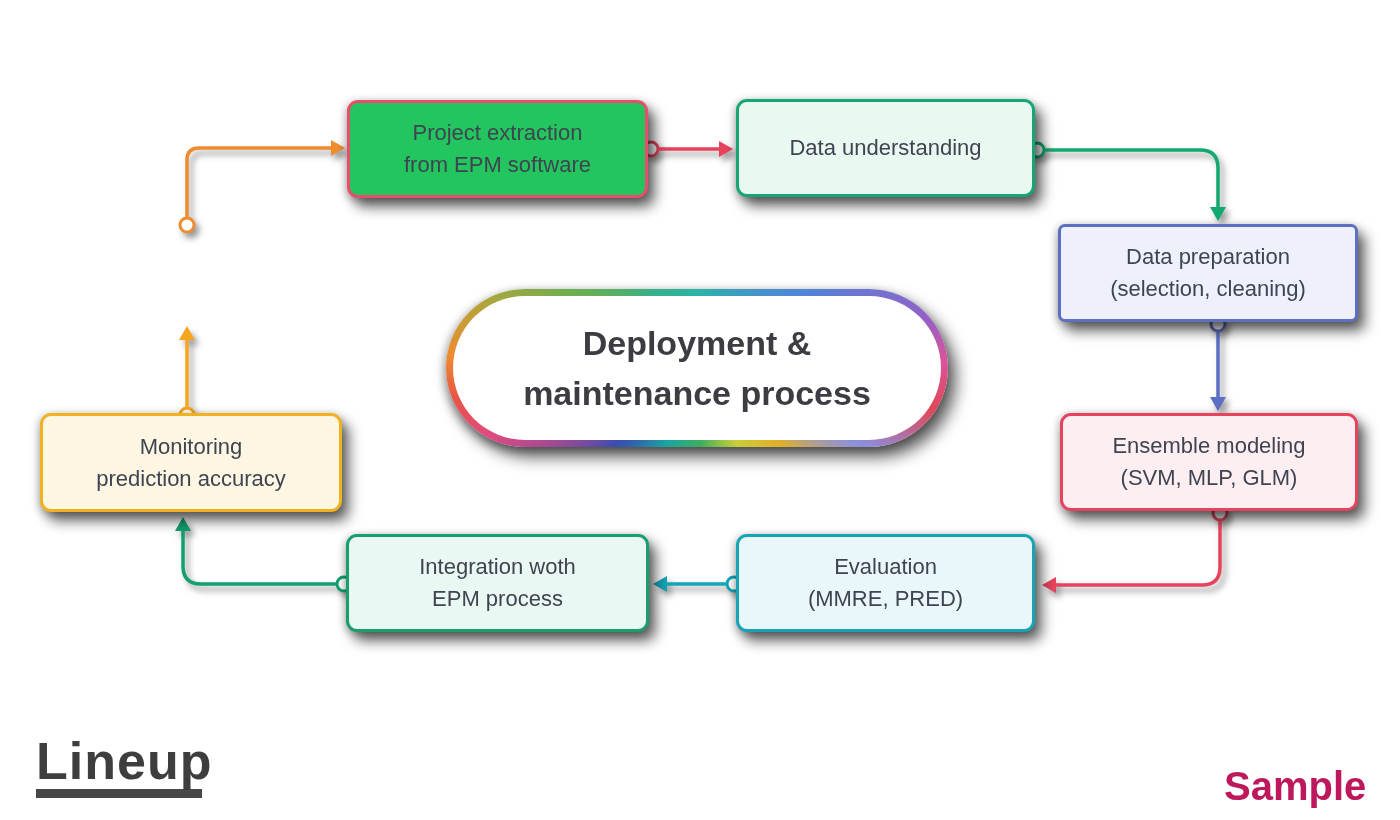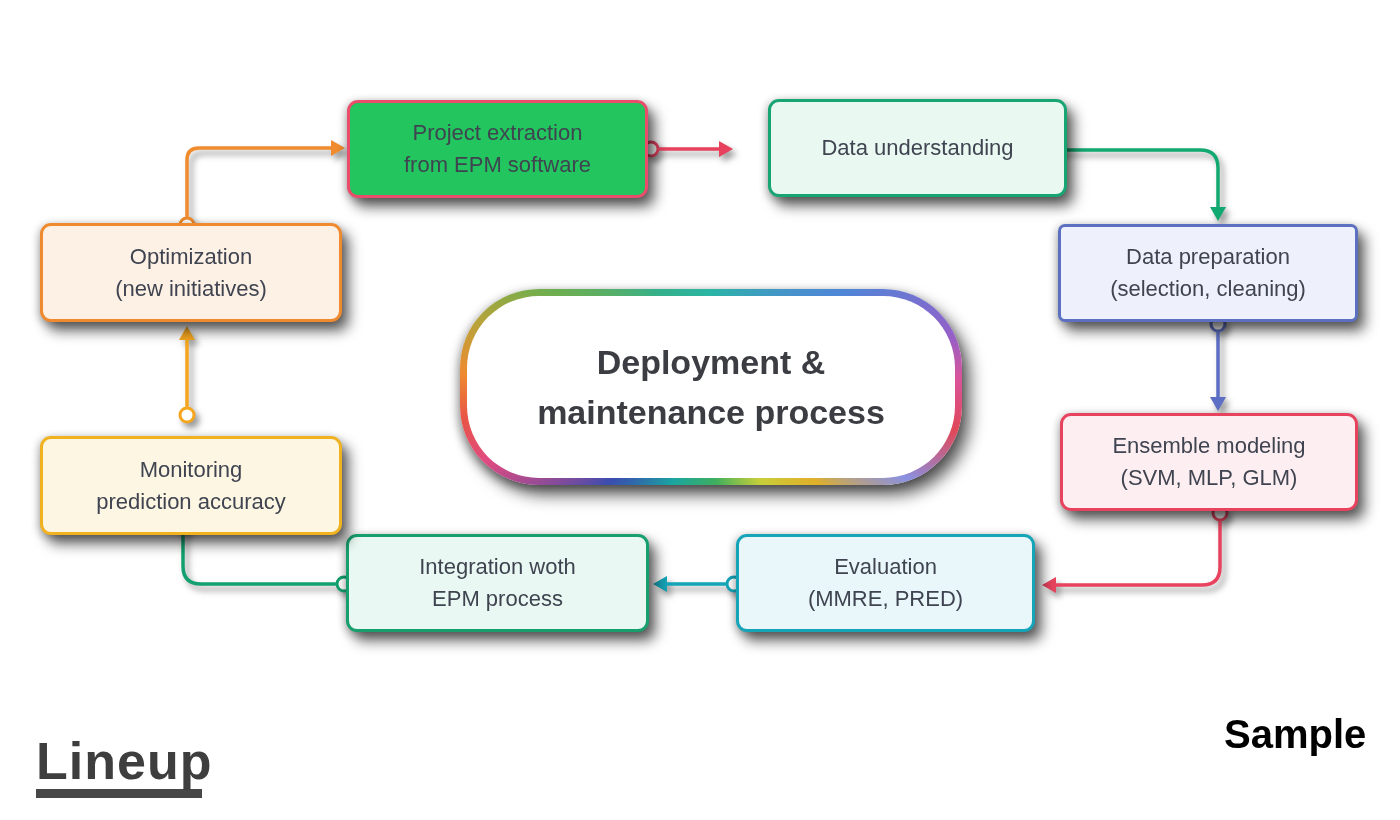--- a/index.html
+++ b/index.html
@@ -32,33 +32,33 @@
     align-items: center;
     justify-content: center;
     text-align: center;
     font-size: 22px;
     line-height: 32px;
     color: #3f4450;
     white-space: pre-line;
     box-shadow: 7px 9px 13px rgba(12,12,12,0.62), -1px 2px 8px rgba(12,12,12,0.30);
   }
   .node-project-extraction { left: 347px; top: 100px; width: 301px; height: 98px; }
-  .node-data-understanding { left: 736px; top:  99px; width: 299px; height: 98px; margin-left: 32px; }
+  .node-data-understanding { left: 736px; top:  99px; width: 299px; height: 98px; }
   .node-data-preparation   { left: 1058px; top: 224px; width: 300px; height: 98px; border-radius: 7px; }
   .node-ensemble-modeling  { left: 1060px; top: 413px; width: 298px; height: 98px; }
   .node-evaluation         { left: 736px; top: 534px; width: 299px; height: 98px; }
   .node-integration        { left: 346px; top: 534px; width: 303px; height: 98px; }
   .node-monitoring         { left: 40px;  top: 413px; width: 302px; height: 99px; }
   .node-optimization       { left: 40px;  top: 223px; width: 302px; height: 99px; }
 
   
   .pill-wrap {
     position: absolute;
-    left: 460px; top: 289px;
-    width: 502px; height: 196px;
+    left: 446px; top: 289px;
+    width: 502px; height: 158px;
     box-sizing: border-box;
     padding: 7px;
     border-radius: 79px;
     background: conic-gradient(from 0deg at 50% 50%,
       #2ab5a5 0deg,  #4f86d8 55deg,  #9460c8 78deg,  #d9549b 88deg,
       #e04858 100deg, #8a90e0 115deg, #e0b02a 132deg, #c8cf3a 152deg,
       #3fae5e 177deg, #1aa5a0 202deg, #3a4db0 227deg, #e04a80 252deg,
       #e85545 263deg, #ee8b30 273deg, #b5a43a 286deg, #6fae4e 300deg,
       #35b08a 330deg, #2ab5a5 360deg);
     box-shadow: 8px 10px 16px rgba(10,10,10,0.65), -2px 3px 10px rgba(10,10,10,0.35);
@@ -77,22 +77,22 @@
     line-height: 50px;
     color: #3b3d42;
     white-space: pre-line;
   }
 
   
   .brand-left { position: absolute; left: 36px; top: 738px; color: #3e3e3e; }
   .brand-left .brand-text { font-size: 52px; font-weight: 700; letter-spacing: 1px; line-height: 46px; }
   .brand-left .brand-bar  { width: 166px; height: 9px; background: #474747; margin-top: 5px; }
   .brand-right {
-    position: absolute; left: 1224px; top: 712px;
-    font-size: 40px; font-weight: 700; color: #000000; line-height: 44px;
+    position: absolute; left: 1224px; top: 764px;
+    font-size: 40px; font-weight: 700; color: #be185d; line-height: 44px;
   }
 </style>
 </head>
 <body>
 
 <div class="canvas">
 
   <svg class="connectors" width="1400" height="820" viewBox="0 0 1400 820">
 
     <g>
@@ -154,25 +154,23 @@
 
   <div class="node node-ensemble-modeling" style="border-color: rgb(232, 67, 94); background-color: rgb(253, 239, 241);">Ensemble modeling
 (SVM, MLP, GLM)</div>
 
   <div class="node node-evaluation" style="border-color: rgb(22, 165, 184); background-color: rgb(233, 247, 250);">Evaluation
 (MMRE, PRED)</div>
 
   <div class="node node-integration" style="border-color: rgb(23, 160, 110); background-color: rgb(233, 248, 242);">Integration woth
 EPM process</div>
 
-  <div class="node node-monitoring" style="border-color: rgb(240, 178, 32); background-color: rgb(253, 246, 227); margin-top: 23px;">Monitoring
+  <div class="node node-monitoring" style="border-color: rgb(240, 178, 32); background-color: rgb(253, 246, 227);">Monitoring
 prediction accuracy</div>
 
-  <div class="node node-optimization" style="border-color: rgb(239, 138, 46); background-color: rgb(253, 241, 229);">Optimization
-(new initiatives)</div>
 
   <div class="pill-wrap">
     <div class="pill-inner">Deployment &amp;
 maintenance process</div>
   </div>
 
   <div class="brand-left">
     <div class="brand-text">Lineup</div>
     <div class="brand-bar"></div>
   </div>

